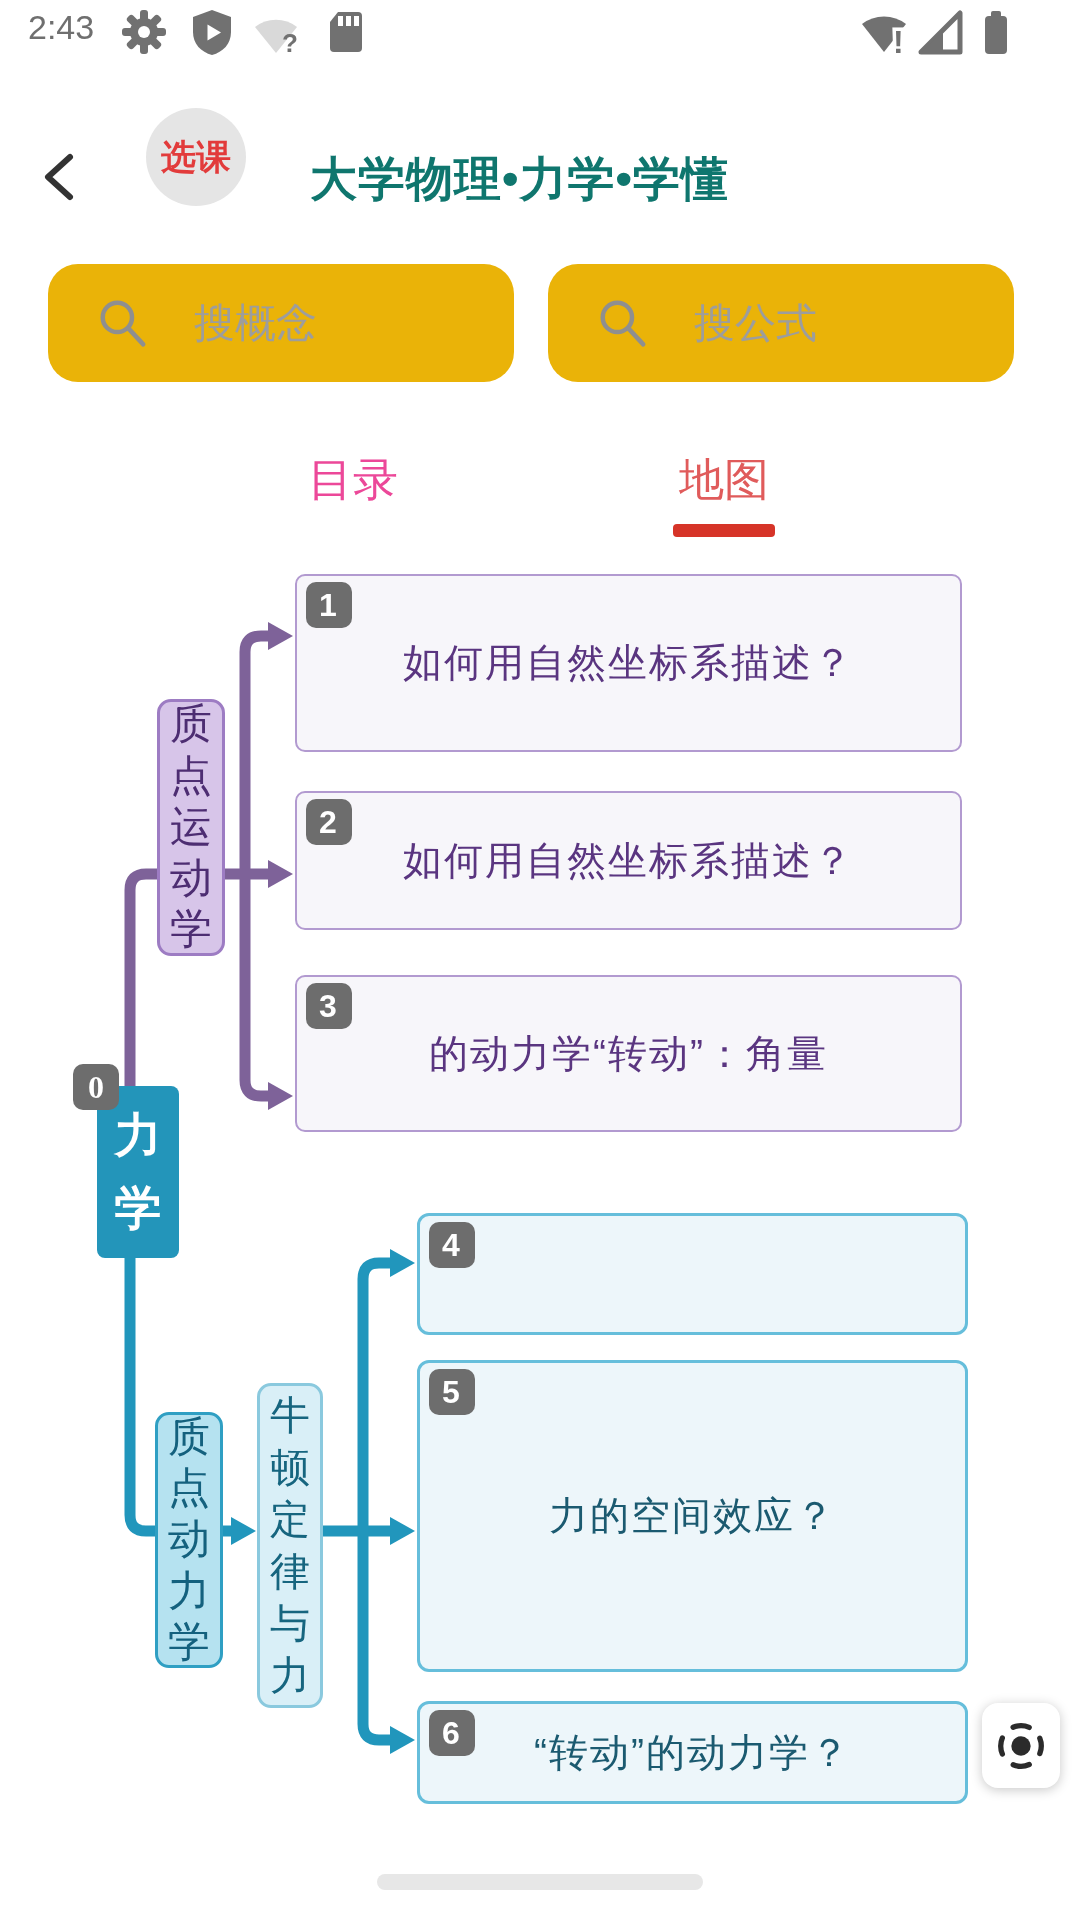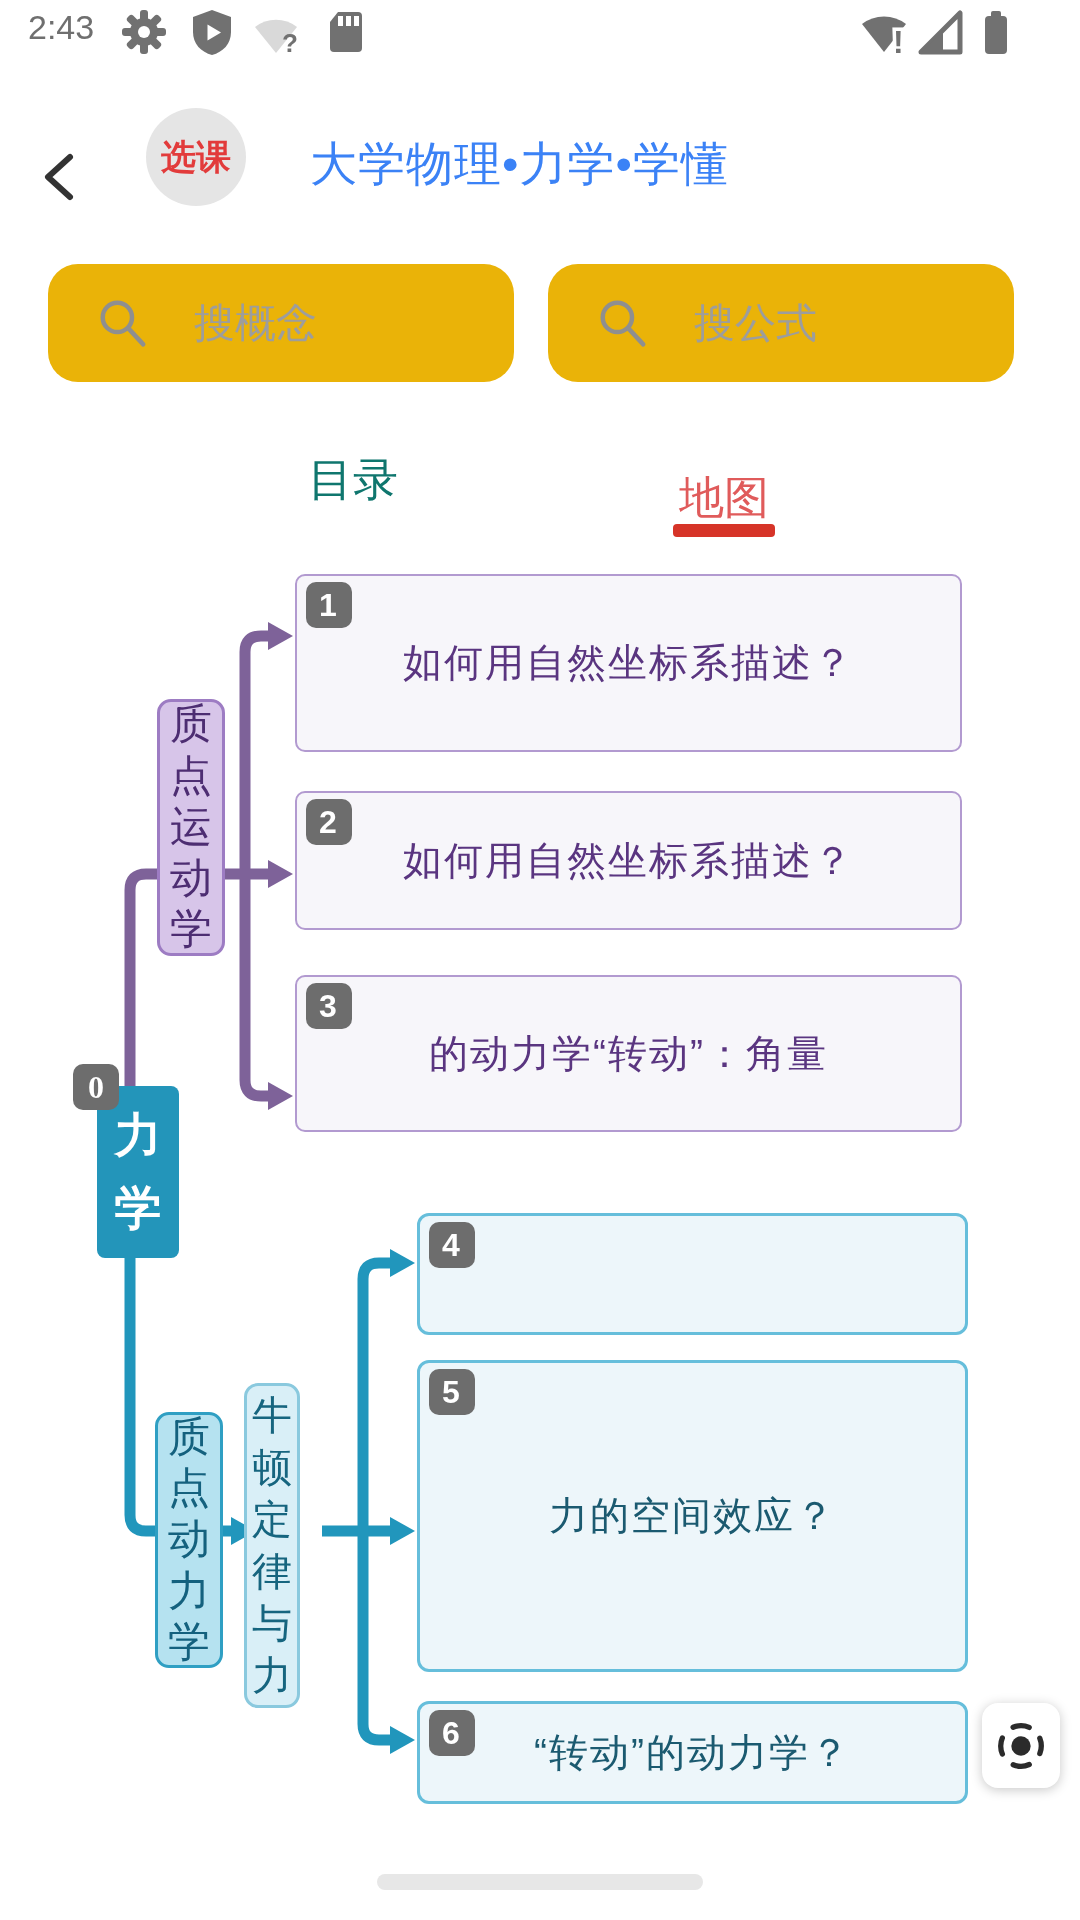--- a/index.html
+++ b/index.html
@@ -8,21 +8,21 @@
     font-family:"Liberation Sans","DejaVu Sans",sans-serif;
   }
   .abs{position:absolute;}
   
   .sb-time{left:28px;top:8px;font-size:34px;color:#6f6f6f;}
   .sb-icon{width:48px;height:48px;}
   
   .back-btn{left:40px;top:152px;width:40px;height:50px;}
   .course-badge{left:146px;top:108px;width:100px;height:98px;border-radius:50%;background:#e5e5e5;
     display:flex;align-items:center;justify-content:center;color:#e23b3b;font-size:35px;font-weight:bold;}
-  .page-title{left:310px;top:133px;font-size:47px;font-weight:normal;color:#3b82f6;letter-spacing:1px;}
+  .page-title{left:310px;top:148px;font-size:47px;font-weight:bold;color:#0f766e;letter-spacing:1px;}
   
   .search-box{top:264px;width:466px;height:118px;background:#eab308;border-radius:30px;
     display:flex;align-items:center;}
   .search-box svg{margin-left:48px;flex:0 0 auto;}
   .search-box input{border:none;outline:none;background:transparent;margin-left:42px;width:300px;
     font-size:41px;color:#555;font-family:inherit;}
   .search-box input::placeholder{color:#9d9d9d;}
   
   .tab{top:450px;width:160px;text-align:center;font-size:45px;}
   .tab-underline{left:673px;top:524px;width:102px;height:13px;background:#d63428;border-radius:4px;}
@@ -30,21 +30,21 @@
   .topic{display:flex;align-items:center;justify-content:center;box-sizing:border-box;letter-spacing:2px;}
   .topic.purple{background:#f7f6fa;border:2px solid #b29ad0;border-radius:10px;color:#5a3580;font-size:39px;}
   .topic.teal{background:#edf6fa;border:3px solid #66bedb;border-radius:12px;color:#1b5a70;font-size:39px;}
   .num-badge{position:absolute;width:46px;height:46px;background:#6d6d6d;border-radius:10px;color:#fff;
     font-size:32px;font-weight:bold;display:flex;align-items:center;justify-content:center;}
   .topic .num-badge{left:9px;top:6px;}
   .vnode{box-sizing:border-box;display:flex;align-items:center;justify-content:center;border-radius:14px;font-family:Liberation Serif, serif;}
   .vnode .vt{width:1.1em;word-break:break-all;line-height:1.22;text-align:center;}
   .node-kinematics{left:157px;top:699px;width:68px;height:257px;background:#d7c5e9;border:3px solid #9d7cc3;color:#4d2d72;font-size:42px;}
   .node-dynamics{left:155px;top:1412px;width:68px;height:256px;background:#b5e2f0;border:3px solid #2f9fc3;color:#14617e;font-size:42px;}
-  .node-newton{left:244px;top:1383px;width:56px;height:325px;background:#d9eff7;border:3px solid #8ac9de;color:#16657f;font-size:40px;}
+  .node-newton{left:257px;top:1383px;width:66px;height:325px;background:#d9eff7;border:3px solid #8ac9de;color:#16657f;font-size:40px;}
   .node-newton .vt{line-height:1.3;}
   .node-root{left:97px;top:1086px;width:82px;height:172px;background:#2395ba;border-radius:8px;color:#ffffff;font-size:47px;font-weight:bold;}
   .node-root .vt{line-height:1.55;}
   
   .locate-card{left:982px;top:1703px;width:78px;height:85px;background:#ffffff;border-radius:16px;
     box-shadow:0 2px 12px rgba(0,0,0,0.22);display:flex;align-items:center;justify-content:center;}
   
   .hscrollbar{left:377px;top:1874px;width:326px;height:16px;background:#e7e7e7;border-radius:8px;}
 </style>
 </head>
@@ -110,22 +110,22 @@
     <input type="text" placeholder="搜概念" style="">
   </div>
   <div class="abs search-box" style="left:548px;">
     <svg width="54" height="54" viewBox="0 0 48 48">
       <circle cx="19" cy="19" r="13" fill="none" stroke="#8f8f8f" stroke-width="4"></circle>
       <line x1="29" y1="29" x2="42" y2="43" stroke="#8f8f8f" stroke-width="4" stroke-linecap="round"></line>
     </svg>
     <input type="text" placeholder="搜公式" style="">
   </div>
 
-  <div class="abs tab" style="left:273px;color:#0f766e;">目录</div>
-  <div class="abs tab" style="left:644px;color:#e05b5b;margin-top:18px;">地图</div>
+  <div class="abs tab" style="left:273px;color:#ec4899;">目录</div>
+  <div class="abs tab" style="left:644px;color:#e05b5b;">地图</div>
   <div class="abs tab-underline"></div>
 
   <svg class="abs" style="left:0;top:0;" width="1080" height="1920" viewBox="0 0 1080 1920">
 
     <g stroke="#7e6299" stroke-width="11" fill="none">
       <path d="M130 1090 L130 890 Q130 874 146 874 L270 874"></path>
       <path d="M245 874 L245 652 Q245 636 261 636 L270 636"></path>
       <path d="M245 874 L245 1080 Q245 1096 261 1096 L270 1096"></path>
     </g>
     <g fill="#7e6299" stroke="none">

